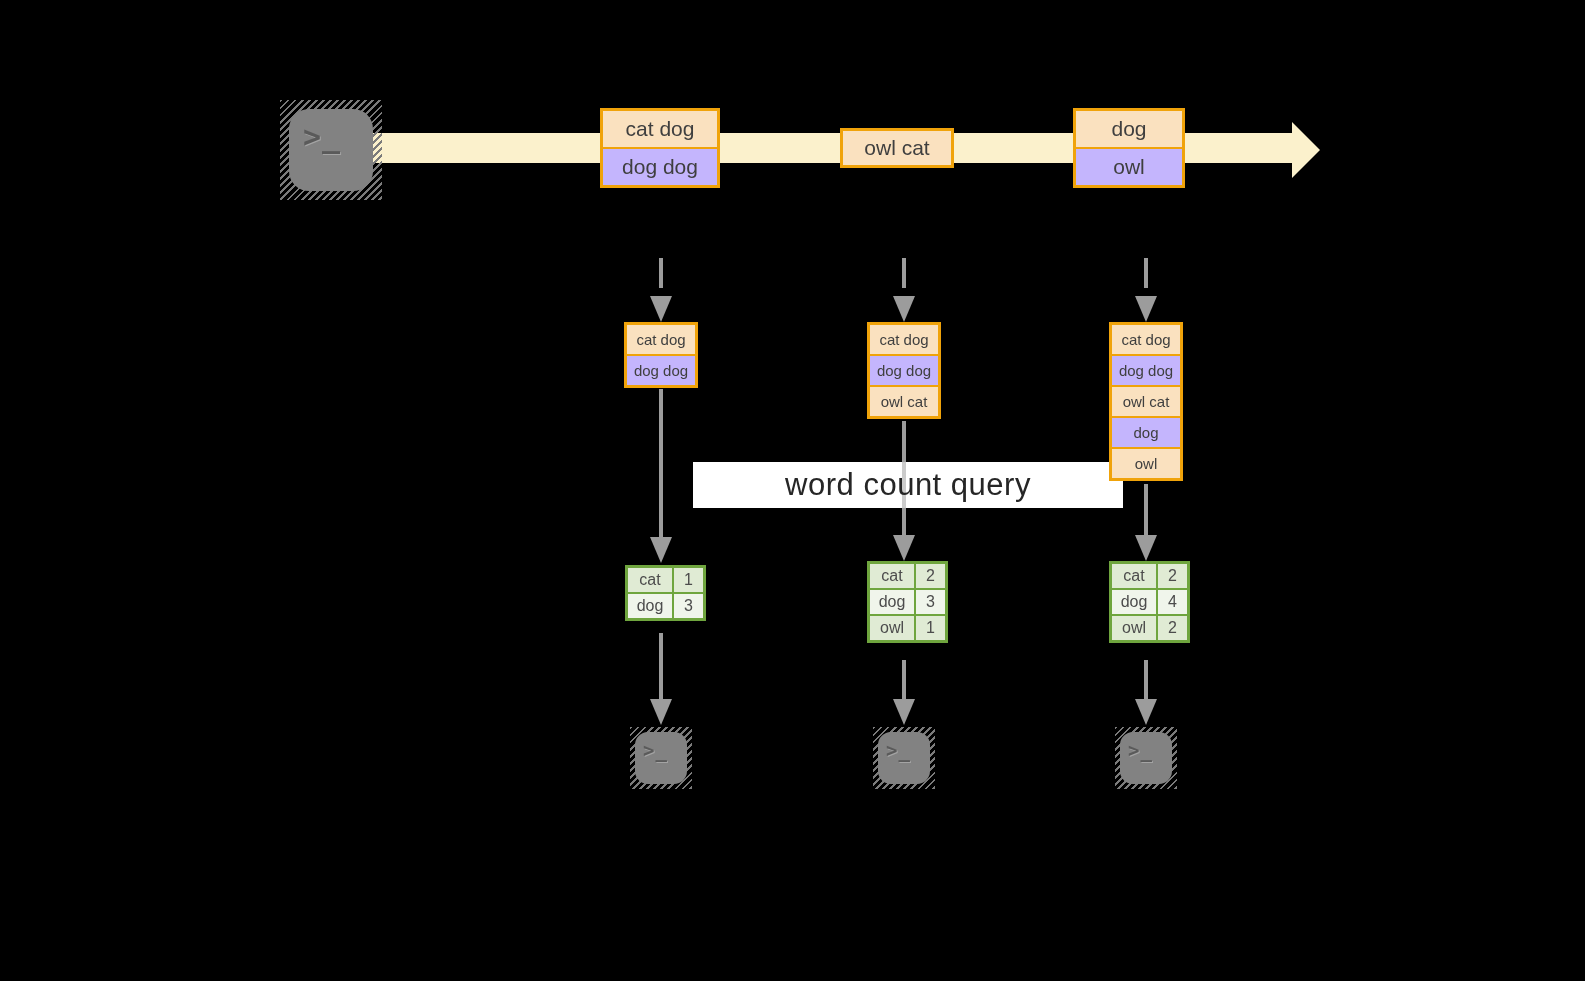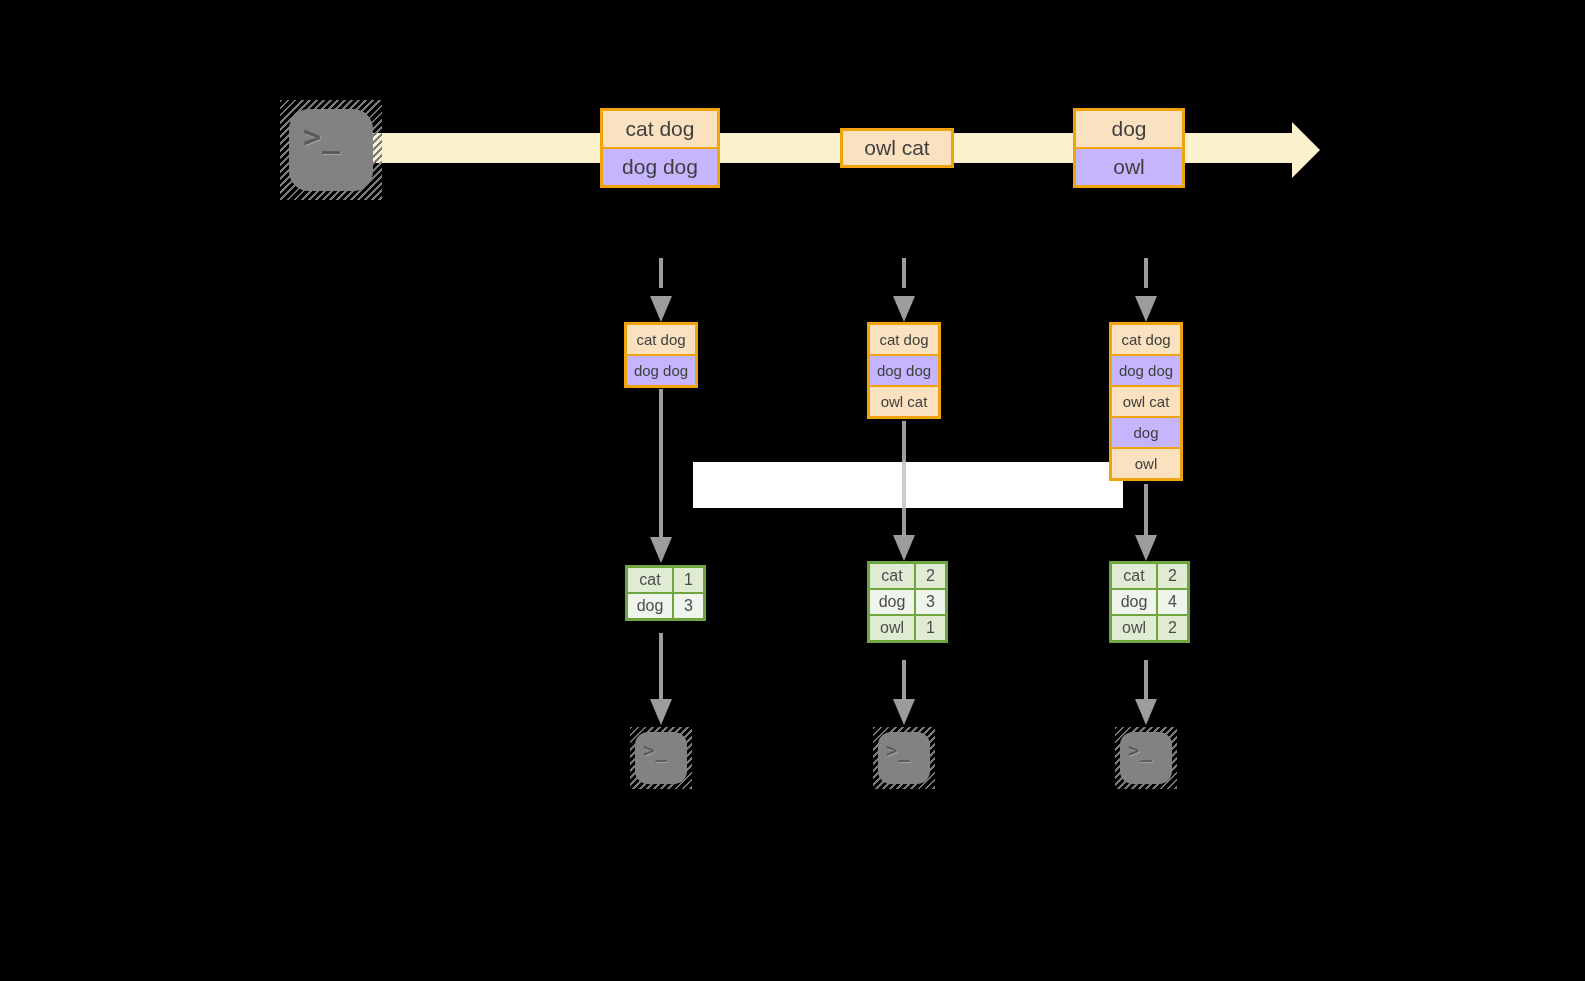--- a/index.html
+++ b/index.html
@@ -96,20 +96,21 @@
   <div class="obox" style="left:1109px;top:322px;width:68px;">
     <div class="ocell small peach">cat dog</div>
     <div class="ocell small cream">dog dog</div>
     <div class="ocell small peach">owl cat</div>
     <div class="ocell small cream">dog</div>
     <div class="ocell small peach">owl</div>
   </div>
 
   <div class="qbox">
     <div class="through-line"></div>
+    <div class="qtext">word count query</div>
   </div>
 
   <div class="vline" style="left:659px;top:389px;height:148px;"></div>
   <div class="tri-down" style="left:650px;top:537px;"></div>
 
   <div class="vline" style="left:902px;top:421px;height:114px;"></div>
   <div class="tri-down" style="left:893px;top:535px;"></div>
 
   <div class="vline" style="left:1144px;top:484px;height:51px;"></div>
   <div class="tri-down" style="left:1135px;top:535px;"></div>

